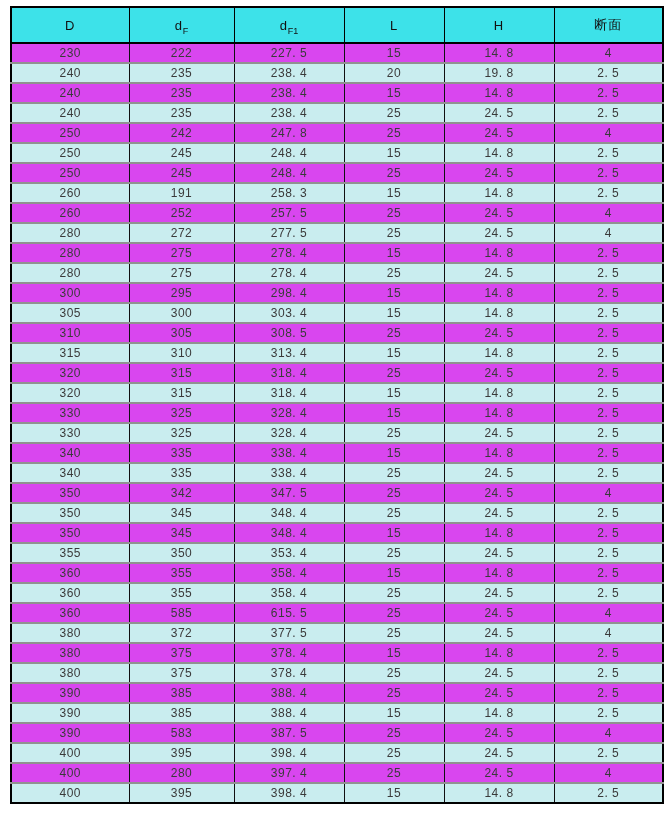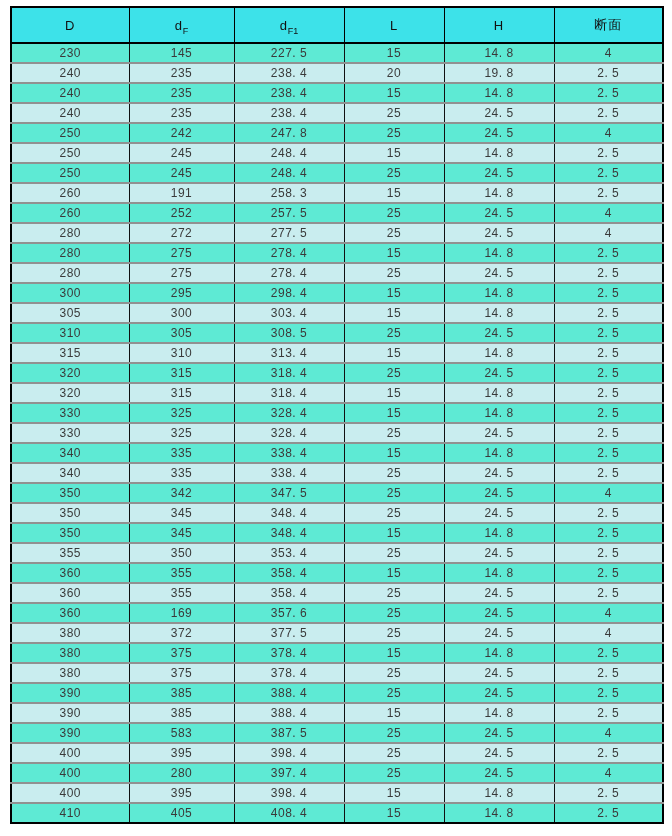--- a/index.html
+++ b/index.html
@@ -60,21 +60,21 @@
     font-size: 12px;
     color: #3a3a3a;
     text-align: center;
     vertical-align: middle;
     border-left: 1px solid #101010;
     border-right: 1px solid #101010;
     padding: 0;
     letter-spacing: 0.5px;
     white-space: pre;
   }
-  tbody tr { background: #5eead4; }
+  tbody tr { background: #d946ef; }
   tbody tr.alt { background: var(--alt-bg, #c9edef); }
   tbody tr + tr td { border-top: 2px solid #919191; }
 </style>
 </head>
 <body>
 
 <div class="page">
   <div class="table-wrap">
     <table class="spec-table">
       <colgroup>
@@ -91,21 +91,21 @@
             <th>d<sub>F</sub></th>
             <th>d<sub>F1</sub></th>
             <th>L</th>
             <th>H</th>
             <th>断面</th>
           </tr>
       </thead>
       <tbody>
           <tr>
             <td>230</td>
-            <td>145</td>
+            <td>222</td>
             <td>227. 5</td>
             <td>15</td>
             <td>14. 8</td>
             <td>4</td>
           </tr>
           <tr class="alt">
             <td>240</td>
             <td>235</td>
             <td>238. 4</td>
             <td>20</td>
@@ -315,22 +315,22 @@
           <tr class="alt">
             <td>360</td>
             <td>355</td>
             <td>358. 4</td>
             <td>25</td>
             <td>24. 5</td>
             <td>2. 5</td>
           </tr>
           <tr>
             <td>360</td>
-            <td>169</td>
-            <td>357. 6</td>
+            <td>585</td>
+            <td>615. 5</td>
             <td>25</td>
             <td>24. 5</td>
             <td>4</td>
           </tr>
           <tr class="alt">
             <td>380</td>
             <td>372</td>
             <td>377. 5</td>
             <td>25</td>
             <td>24. 5</td>
@@ -389,28 +389,20 @@
             <td>280</td>
             <td>397. 4</td>
             <td>25</td>
             <td>24. 5</td>
             <td>4</td>
           </tr>
           <tr class="alt">
             <td>400</td>
             <td>395</td>
             <td>398. 4</td>
-            <td>15</td>
-            <td>14. 8</td>
-            <td>2. 5</td>
-          </tr>
-          <tr>
-            <td>410</td>
-            <td>405</td>
-            <td>408. 4</td>
             <td>15</td>
             <td>14. 8</td>
             <td>2. 5</td>
           </tr>
         </tbody>
     </table>
   </div>
 </div>
 
 </body></html>

